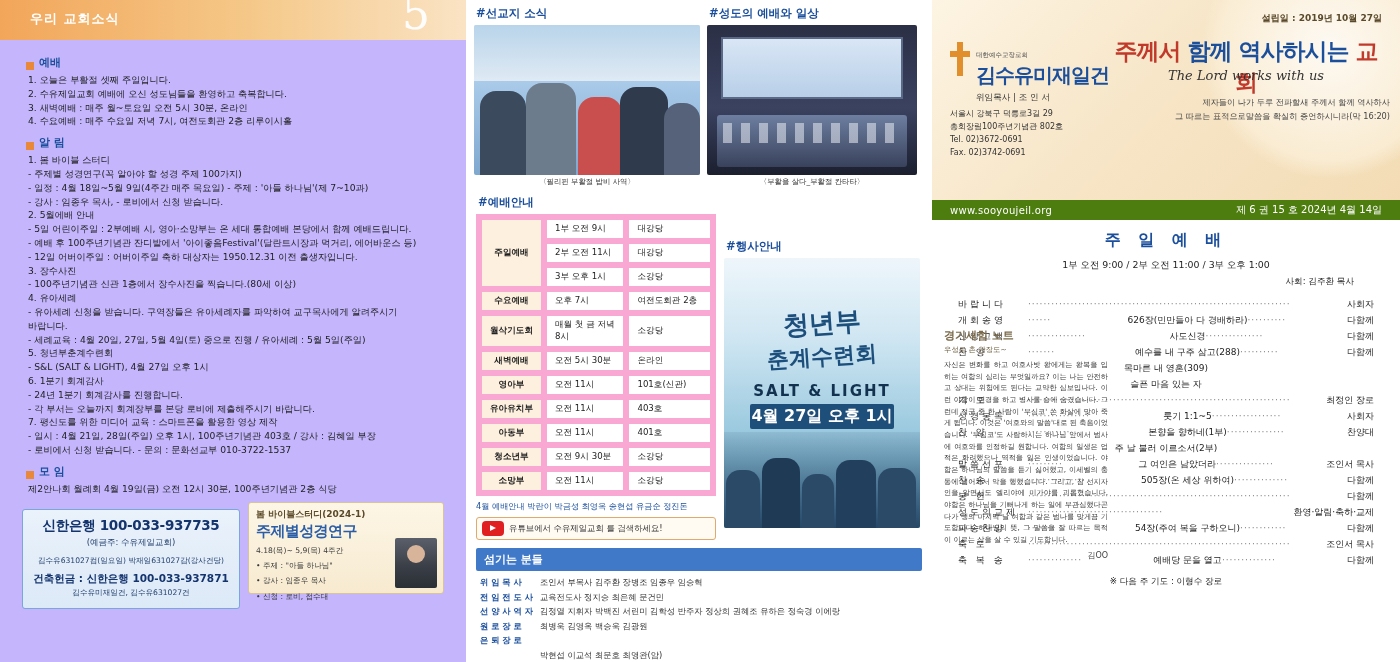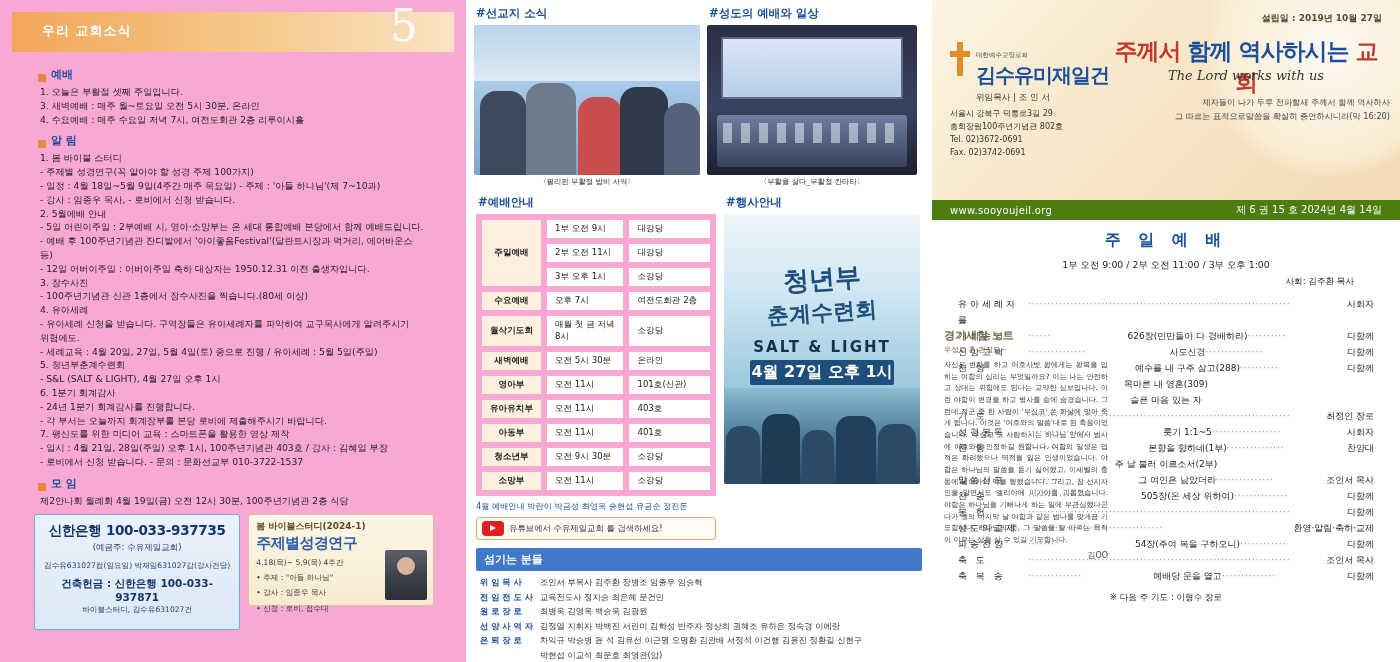--- a/index.html
+++ b/index.html
@@ -7,21 +7,21 @@
   body {
     width:1400px; height:662px;
     font-family:"DejaVu Sans", sans-serif;
     background:#ffffff;
     overflow:hidden;
     position:relative;
   }
   .page { position:absolute; inset:0; display:flex; }
 
   
-  .col1 { width:466px; height:662px; position:relative; background:#f9a8d4; padding:12px; }
+  .col1 { width:466px; height:662px; position:relative; background:#c4b5fd; padding:0; }
   .c1-header {
     position:relative; height:40px;
     background:linear-gradient(90deg,#f2a65a 0%,#f5c98a 55%,#fae3c4 100%);
   }
   .c1-header .title {
     position:absolute; left:30px; top:10px;
     font-size:13px; font-weight:bold; color:#ffffff; letter-spacing:1px;
   }
   .c1-header .bignum {
     position:absolute; right:36px; top:-12px;
@@ -32,23 +32,23 @@
     display:flex; align-items:flex-end; gap:5px;
     margin:7px 0 3px 0;
   }
   .sec-head .sq { width:8px; height:8px; background:#e8883a; display:inline-block; }
   .sec-head .lb { font-size:11px; font-weight:bold; color:#1b4f9c; }
   .plain { font-size:9.2px; line-height:1.5; color:#222; padding-left:2px; }
 
   
   .c1-boxes { display:flex; gap:8px; padding:6px 20px 0 22px; }
   .bank-box {
-    width:218px; height:116px; border:1px solid #7aa7d9; border-radius:3px;
+    width:218px; height:100px; border:1px solid #7aa7d9; border-radius:3px;
     background:linear-gradient(180deg,#eaf2fb,#dce9f7);
-    padding:7px 6px; text-align:center; position:relative;
+    padding:7px 6px; text-align:center; position:relative;margin-top:7px;
   }
   .bank-box .b1 { font-size:13.5px; font-weight:bold; color:#14346e; letter-spacing:-.3px;}
   .bank-box .b2 { font-size:8.5px; color:#23406e; margin-top:2px; }
   .bank-box .b3 { font-size:7.6px; color:#23406e; margin-top:7px; }
   .bank-box .b4 { font-size:10.5px; font-weight:bold; color:#14346e; margin-top:6px; }
   .bank-box .b5 { font-size:7.6px; color:#23406e; margin-top:2px; }
 
   .study-box {
     width:196px; height:92px; border:1px solid #d8c49a; border-radius:3px;
     background:linear-gradient(180deg,#fdf6e6,#f7ead0); padding:5px 7px; position:relative;
@@ -99,21 +99,21 @@
   .tbl-note { font-size:8.2px; color:#1b4f9c; margin-top:5px; line-height:1.4; }
   .yt-bar {
     margin-top:5px; display:flex; align-items:center; gap:5px;
     border:1px solid #e0a96d; border-radius:3px; padding:3px 5px; background:#fffaf2; width:240px;
   }
   .yt-bar .ytico { width:22px; height:15px; background:#e02020; border-radius:4px; position:relative; }
   .yt-bar .ytico:after{ content:""; position:absolute; left:8px; top:4px; border-left:6px solid #fff;
     border-top:3.5px solid transparent; border-bottom:3.5px solid transparent; }
   .yt-bar span { font-size:8.4px; color:#333; }
 
-  .event-box { width:196px; }
+  .event-box { width:196px;margin-top:44px; }
   .poster {
     width:196px; height:270px; border-radius:2px; position:relative; overflow:hidden;
     background:linear-gradient(180deg,#eef6fb 0%,#cfe6f2 30%,#9ecbe0 62%,#5fa7c9 100%);
   }
   .poster .ptxt1 { position:absolute; top:48px; left:0; right:0; text-align:center;
      font-family:"DejaVu Serif", serif; font-size:26px; color:#1d4f7c; font-weight:bold; transform:rotate(-4deg); }
   .poster .ptxt2 { position:absolute; top:84px; left:0; right:0; text-align:center;
      font-family:"DejaVu Serif", serif; font-size:22px; color:#1d4f7c; font-weight:bold; transform:rotate(-4deg); }
   .poster .ptxt3 { position:absolute; top:124px; left:0; right:0; text-align:center;
      font-size:15px; letter-spacing:2px; color:#12324f; font-weight:bold; }
@@ -206,40 +206,41 @@
       <div class="bignum">5</div>
     </div>
 
     <div class="c1-body">
 
       <div class="sec-head">
         <span class="sq"></span>
         <span class="lb">예배</span>
       </div>
       <div class="plain">1. 오늘은 부활절 셋째 주일입니다.</div>
+      <div class="plain">2. 수유제일교회 예배에 오신 성도님들을 환영하고 축복합니다.</div>
       <div class="plain">3. 새벽예배 : 매주 월~토요일 오전 5시 30분, 온라인</div>
       <div class="plain">4. 수요예배 : 매주 수요일 저녁 7시, 여전도회관 2층 리루이시홀</div>
 
       <div class="sec-head">
         <span class="sq"></span>
         <span class="lb">알 림</span>
       </div>
       <div class="plain">1. 봄 바이블 스터디</div>
       <div class="plain">   - 주제별 성경연구(꼭 알아야 할 성경 주제 100가지)</div>
       <div class="plain">   - 일정 : 4월 18일~5월 9일(4주간 매주 목요일)   - 주제 : '아들 하나님'(제 7~10과)</div>
       <div class="plain">   - 강사 : 임종우 목사,   - 로비에서 신청 받습니다.</div>
       <div class="plain">2. 5월에배 안내</div>
       <div class="plain">   - 5일 어린이주일 : 2부예배 시, 영아·소망부는 온 세대 통합예배 본당에서 함께 예배드립니다.</div>
       <div class="plain">   - 예배 후 100주년기념관 잔디밭에서 '아이좋음Festival'(달란트시장과 먹거리, 에어바운스 등)</div>
       <div class="plain">   - 12일 어버이주일 : 어버이주일 축하 대상자는 1950.12.31 이전 출생자입니다.</div>
       <div class="plain">3. 장수사진</div>
       <div class="plain">   - 100주년기념관 신관 1층에서 장수사진을 찍습니다.(80세 이상)</div>
       <div class="plain">4. 유아세례</div>
       <div class="plain">   - 유아세례 신청을 받습니다. 구역장들은 유아세례자를 파악하여 교구목사에게 알려주시기</div>
-      <div class="plain">     위험에도.</div>
+      <div class="plain">     바랍니다.</div>
       <div class="plain">   - 세례교육 : 4월 20일, 27일, 5월 4일(토) 중으로 진행 / 유아세례 : 5월 5일(주일)</div>
       <div class="plain">5. 청년부춘계수련회</div>
       <div class="plain">   - S&amp;L (SALT &amp; LIGHT), 4월 27일 오후 1시</div>
       <div class="plain">6. 1분기 회계감사</div>
       <div class="plain">   - 24년 1분기 회계감사를 진행합니다.</div>
       <div class="plain">   - 각 부서는 오늘까지 회계장부를 본당 로비에 제출해주시기 바랍니다.</div>
       <div class="plain">7. 평신도를 위한 미디어 교육 : 스마트폰을 활용한 영상 제작</div>
       <div class="plain">   - 일시 : 4월 21일, 28일(주일) 오후 1시, 100주년기념관 403호 / 강사 : 김혜일 부장</div>
       <div class="plain">   - 로비에서 신청 받습니다.   - 문의 : 문화선교부 010-3722-1537</div>
 
@@ -249,21 +250,21 @@
       </div>
       <div class="plain">제2안나회 월례회 4월 19일(금) 오전 12시 30분, 100주년기념관 2층 식당</div>
     </div>
 
     <div class="c1-boxes">
       <div class="bank-box">
         <div class="b1">신한은행 100-033-937735</div>
         <div class="b2">(예금주: 수유제일교회)</div>
         <div class="b3">김수유631027컴(일요일)   박재일631027감(강사건당)</div>
         <div class="b4">건축헌금 : 신한은행 100-033-937871</div>
-        <div class="b5">바이블스터디, 김수유631027건</div>
+        <div class="b5">김수유미재일건, 김수유631027건</div>
       </div>
       <div class="study-box">
         <div class="s1">봄 바이블스터디(2024-1)</div>
         <div class="s2">주제별성경연구</div>
         <div class="s3">4.18(목)~ 5,9(목) 4주간</div>
         <div class="s3">• 주제 : "아들 하나님"</div>
         <div class="s3">• 강사 : 임종우 목사</div>
         <div class="s3">• 신청 : 로비, 접수대</div>
         <div class="photo"></div>
       </div>
@@ -386,30 +387,29 @@
     <div class="serve-body">
       <div class="serve-row">
         <div class="rl">위 임 목 사</div>
         <div class="rv">조인서  부목사 김주환 장병조 임종우 임승혁</div>
       </div>
       <div class="serve-row">
         <div class="rl">전 임 전 도 사</div>
         <div class="rv">교육전도사 정지승 최은혜 문건민</div>
       </div>
       <div class="serve-row">
+        <div class="rl">선 양 사 역 자</div>
+        <div class="rv">김정열 지휘자 박백진 서린미 김학성 반주자 정상희 권혜조 유하은 정숙경 이에랑</div>
+      </div>
+      <div class="serve-row">
         <div class="rl">원 로 장 로</div>
         <div class="rv">최병욱 김영옥 백승욱 김광원</div>
       </div>
       <div class="serve-row">
-        <div class="rl">선 양 사 역 자</div>
-        <div class="rv">김정열 지휘자 박백진 서린미 김학성 반주자 정상희 권혜조 유하은 정숙경 이에랑</div>
-      </div>
-      <div class="serve-row">
         <div class="rl">은 퇴 장 로</div>
-        <div class="rv">차익규 박승병 윤  석 김유선 이근명 오명환 김완배 서정석 이건행 김용진 정환길 신현구</div>
       </div>
       <div class="serve-row">
         <div class="rl"></div>
         <div class="rv">박현섭 이교석 최문호 최영완(암)</div>
       </div>
       <div class="serve-row">
         <div class="rl">시  무  장  로</div>
         <div class="rv">권오욱 김지우 임충환 장승식 최정인 이형수 여우현 양재진 정태락 차강열 김동문 최병년</div>
       </div>
       <div class="serve-row">
@@ -454,21 +454,21 @@
       <div class="iss">제 6 권 15 호  2024년 4월 14일</div>
     </div>
 
     <div class="worship">
       <div class="w-title">주 일 예 배</div>
       <div class="w-times">1부 오전 9:00 /  2부 오전 11:00 /  3부 오후 1:00</div>
       <div class="w-lead">사회: 김주환 목사</div>
 
       <div class="ord">
         <div class="ord-row">
-          <span class="k">유아세례자를</span>
+          <span class="k">바랍니다</span>
           <span class="d">····································································</span>
           <span class="v">사회자</span>
         </div>
         <div class="ord-row">
           <span class="k">개회송영</span>
           <span class="d">······</span>
           <span class="v">626장(민만들아 다 경배하라)</span>
           <span class="d">··········</span>
           <span class="v">다함께</span>
         </div>

